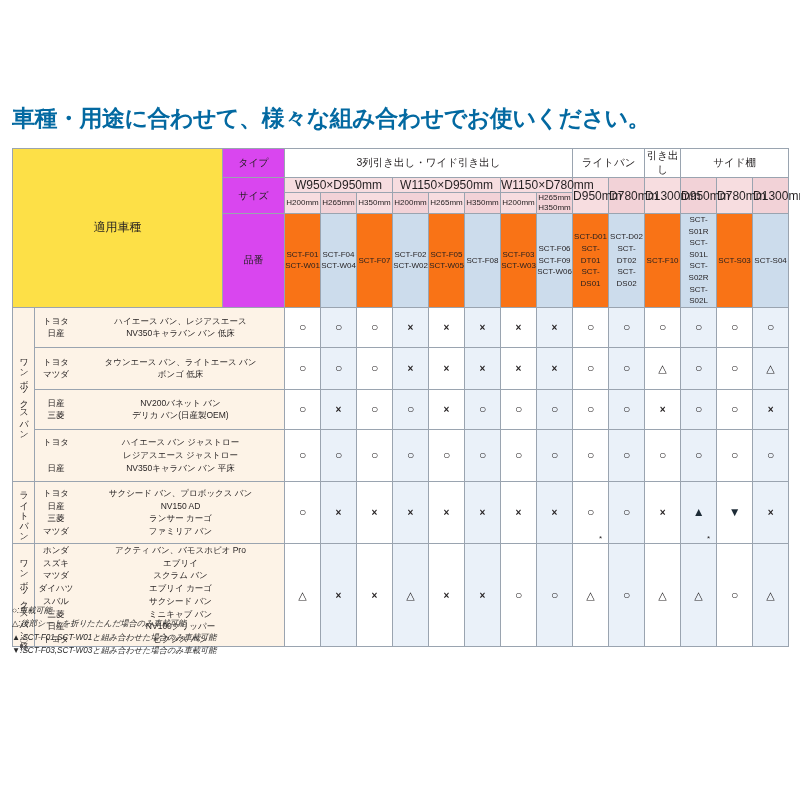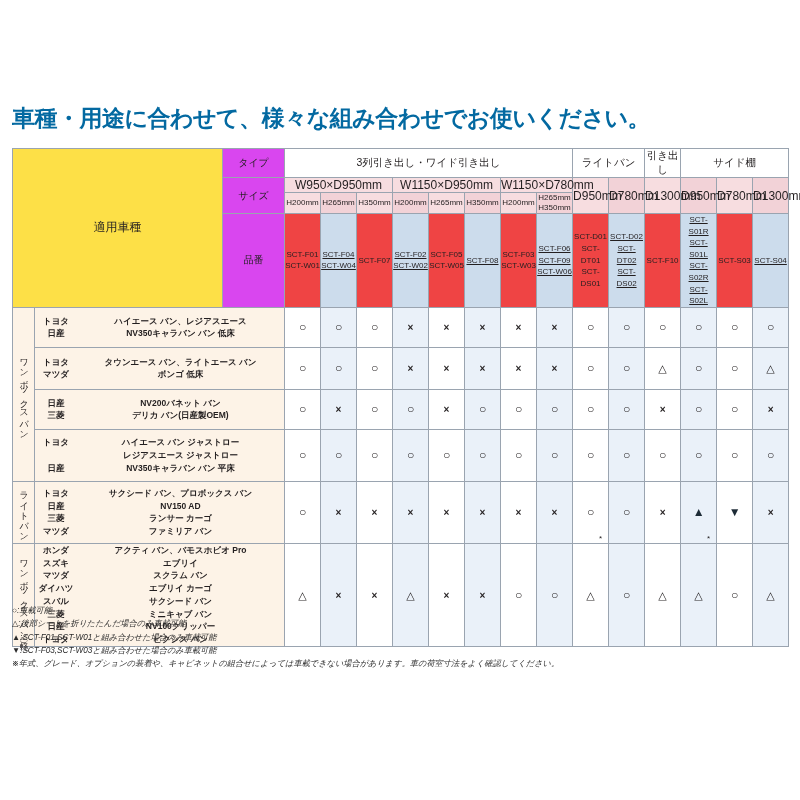--- a/index.html
+++ b/index.html
@@ -52,25 +52,25 @@
     background:#ffffff;font-weight:bold;font-size:10.5px;
     height:15px;
   }
   .h-size-band{
     background:#f7dde0;font-size:12px;height:14px;margin-top:12px;
   }
   .h-size-h{
     background:#f7dde0;font-size:8px;height:15px;line-height:1.25;
   }
   .h-part{
-    background:#ef4444;font-size:8px;line-height:1.45;height:38px;
+    background:#f97316;font-size:8px;line-height:1.45;height:38px;
     padding:2px 0;
   }
   .tint-pink{background:#f2d2d7 !important;}
-  .tint-part{background:#ccdcec !important;text-decoration:underline;}
+  .tint-part{background:#ccdcec !important;}
 
   
   .cat-cell{
     background:#fdf3e7;
     border:1px solid #b9a892;
     width:22px;
     font-size:9px;
     line-height:1.05;
     padding:2px 0;
   }
@@ -83,21 +83,21 @@
     white-space:nowrap;
   }
   .veh-cell{
     background:#fdf3e7;
     border:1px solid #b9a892;
     text-align:left;
     padding:3px 4px 3px 6px;
     font-size:8.5px;
     line-height:1.5;
   }
-  .veh-row{display:flex;white-space:nowrap;font-weight:bold;}
+  .veh-row{display:flex;white-space:nowrap;}
   .veh-brand{width:42px;flex:0 0 42px;}
   .veh-model{flex:1;}
   .sym{
     height:100%;
     font-size:11px;
     position:relative;
     background:#ffffff;
   }
   .sym.alt{background:#eaf1f9;}
   .sym-glyph{display:inline-block;line-height:1;}
@@ -400,15 +400,14 @@
           </tr>
         </tbody>
     </table>
   </div>
 
   <div class="legend">
       <div>○:車載可能</div>
       <div>△:後部シートを折りたたんだ場合のみ車載可能</div>
       <div>▲:SCT-F01,SCT-W01と組み合わせた場合のみ車載可能</div>
       <div>▼:SCT-F03,SCT-W03と組み合わせた場合のみ車載可能</div>
-      <div>※年式、グレード、オプションの装着や、キャビネットの組合せによっては車載できない場合があります。車の荷室寸法をよく確認してください。</div>
     </div>
 </div>
 
 </body></html>

